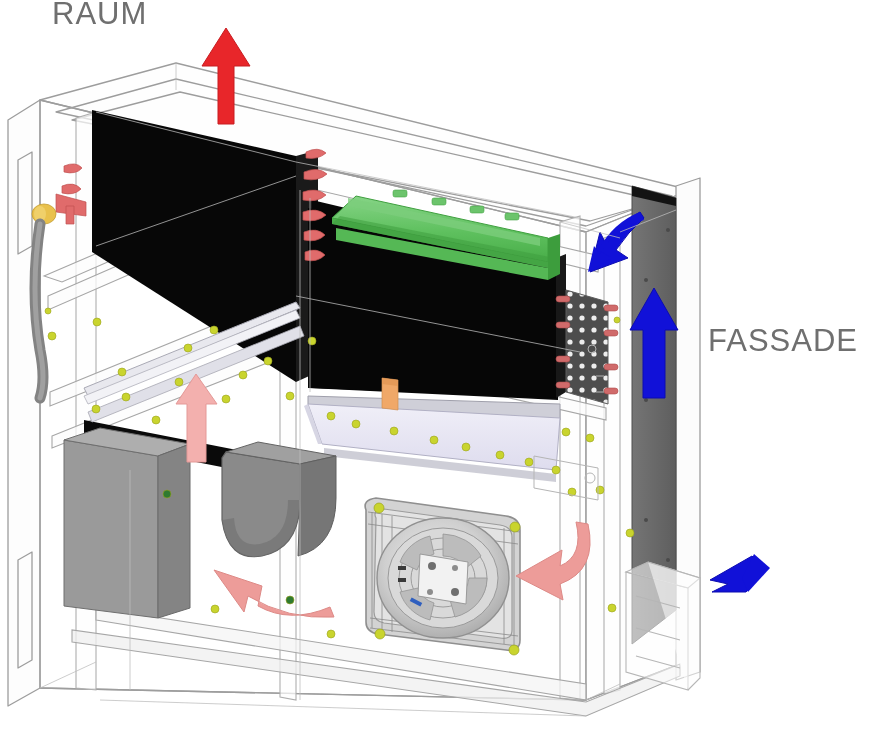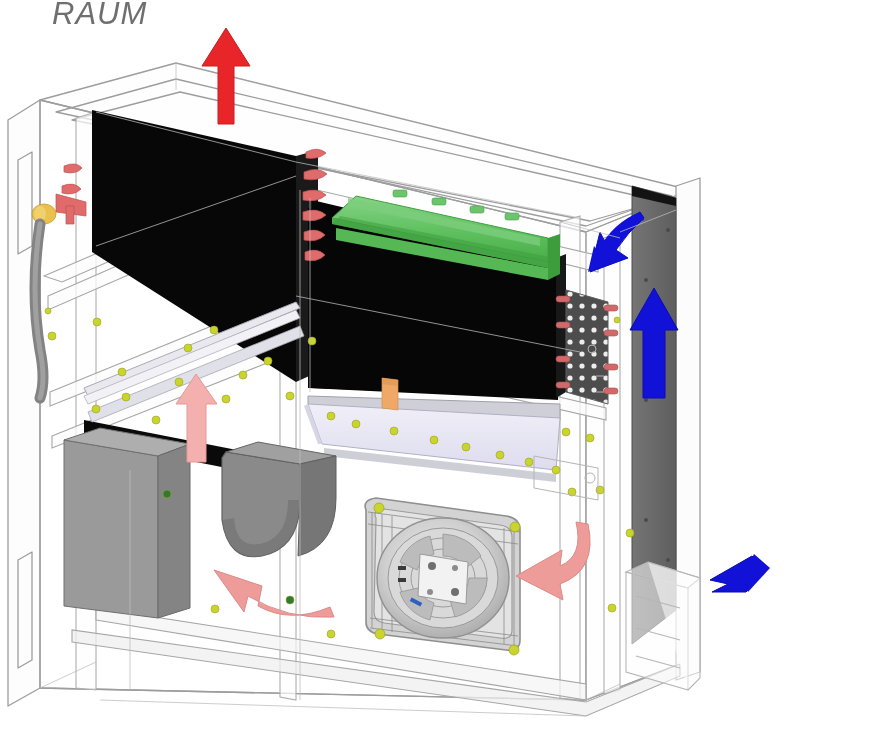--- a/index.html
+++ b/index.html
@@ -1,18 +1,18 @@
 <!DOCTYPE html>
 <html><head>
 <meta charset="utf-8">
 <style>
   html,body{margin:0;padding:0;background:#ffffff;}
   body{width:872px;height:736px;overflow:hidden;
        font-family:"Liberation Sans","DejaVu Sans",sans-serif;}
-  #stage{position:relative;width:872px;height:736px;background:#ffffff;font-style:italic;}
+  #stage{position:relative;width:872px;height:736px;background:#ffffff;}
   #stage svg{position:absolute;top:0;left:0;}
   .lbl{position:absolute;color:#6f6f6f;font-size:31px;letter-spacing:1px;
        font-family:"Liberation Sans","DejaVu Sans",sans-serif;white-space:nowrap;}
   #lbl-raum{left:52px;top:-4px;}
   #lbl-fassade{left:708px;top:323px;}
 </style>
 </head>
 <body>
 
 <div id="stage">
@@ -334,14 +334,15 @@
       <path d="M96,112 L296,162"></path>
       <path d="M310,198 L310,392"></path>
       <path d="M100,700 L586,716"></path>
       <path d="M130,470 L130,690"></path>
       <path d="M300,190 L300,700"></path>
     </g>
   </svg>
 
   <div class="lbl" id="lbl-raum">RAUM</div>
 
+  <div class="lbl" id="lbl-fassade">FASSADE</div>
 
 </div>
 
 </body></html>

